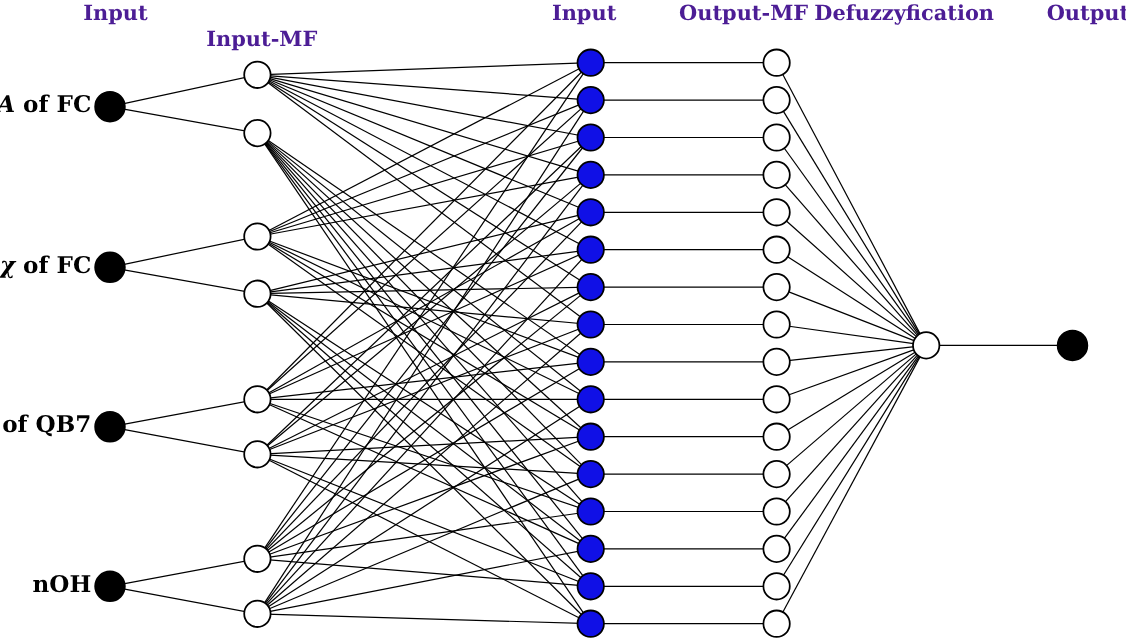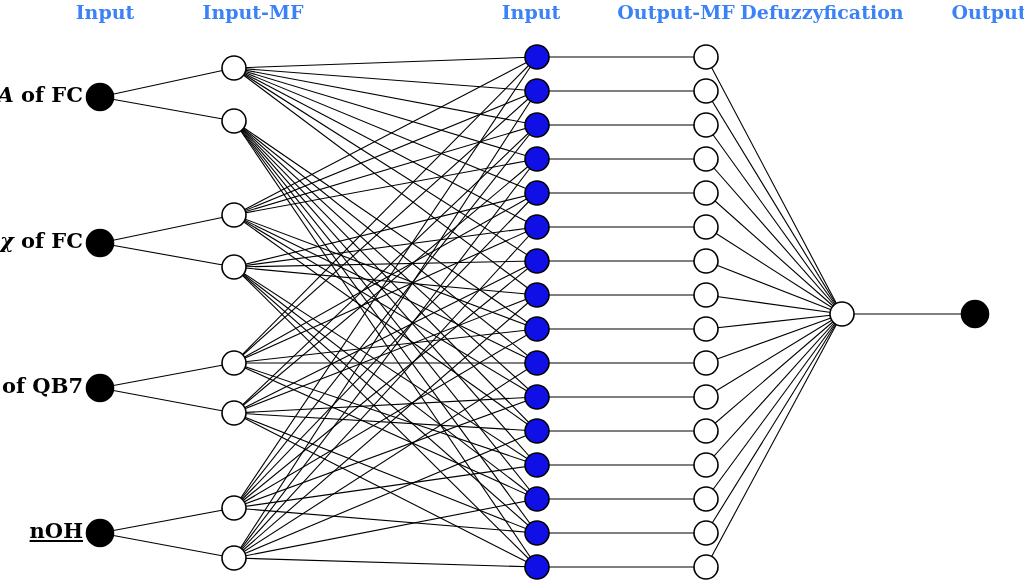--- a/index.html
+++ b/index.html
@@ -18,21 +18,21 @@
     position: absolute;
     left: 0;
     top: 0;
   }
   .col-header {
     position: absolute;
     top: 1px;
     transform: translateX(-50%);
     font-weight: bold;
     font-size: 19px;
-    color: #3b82f6;
+    color: #4c1d95;
     white-space: nowrap;
   }
   .input-label {
     position: absolute;
     font-weight: bold;
     font-size: 21px;
     color: #000;
     white-space: nowrap;
     text-align: right;
   }
@@ -192,25 +192,25 @@
     <circle cx="706" cy="465" r="12" fill="#ffffff" stroke="#000000" stroke-width="1.6"></circle>
     <circle cx="706" cy="499" r="12" fill="#ffffff" stroke="#000000" stroke-width="1.6"></circle>
     <circle cx="706" cy="533" r="12" fill="#ffffff" stroke="#000000" stroke-width="1.6"></circle>
     <circle cx="706" cy="567" r="12" fill="#ffffff" stroke="#000000" stroke-width="1.6"></circle>
     <circle cx="842" cy="314" r="12" fill="#ffffff" stroke="#000000" stroke-width="1.6"></circle>
     <circle cx="975" cy="314" r="13.5" fill="#000000" stroke="#000000" stroke-width="1.6"></circle>
   </svg>
 
 <div>
   <div class="col-header" style="left: 105px;">Input</div>
-  <div class="col-header" style="left: 253px;">Input-MF</div>
+  <div class="col-header" style="left: 238px; margin-top: 24px;">Input-MF</div>
   <div class="col-header" style="left: 531px;">Input</div>
   <div class="col-header" style="left: 676px;">Output-MF</div>
   <div class="col-header" style="left: 822px;">Defuzzyfication</div>
   <div class="col-header" style="left: 989px;">Output</div>
 </div>
 
 <div>
   <div class="input-label" style="right: 941px; top: 82px;"><span class="it">A</span><span> of FC</span></div>
   <div class="input-label" style="right: 941px; top: 228px; text-align: right;"><span class="it">χ</span><span> of FC</span></div>
   <div class="input-label" style="right: 941px; top: 373px;"><span> of QB7</span></div>
-  <div class="input-label" style="right: 941px; top: 518px; text-decoration: underline;"><span class="it"></span><span>nOH</span></div>
+  <div class="input-label" style="right: 941px; top: 518px;"><span class="it"></span><span>nOH</span></div>
 </div>
 
 </body></html>

